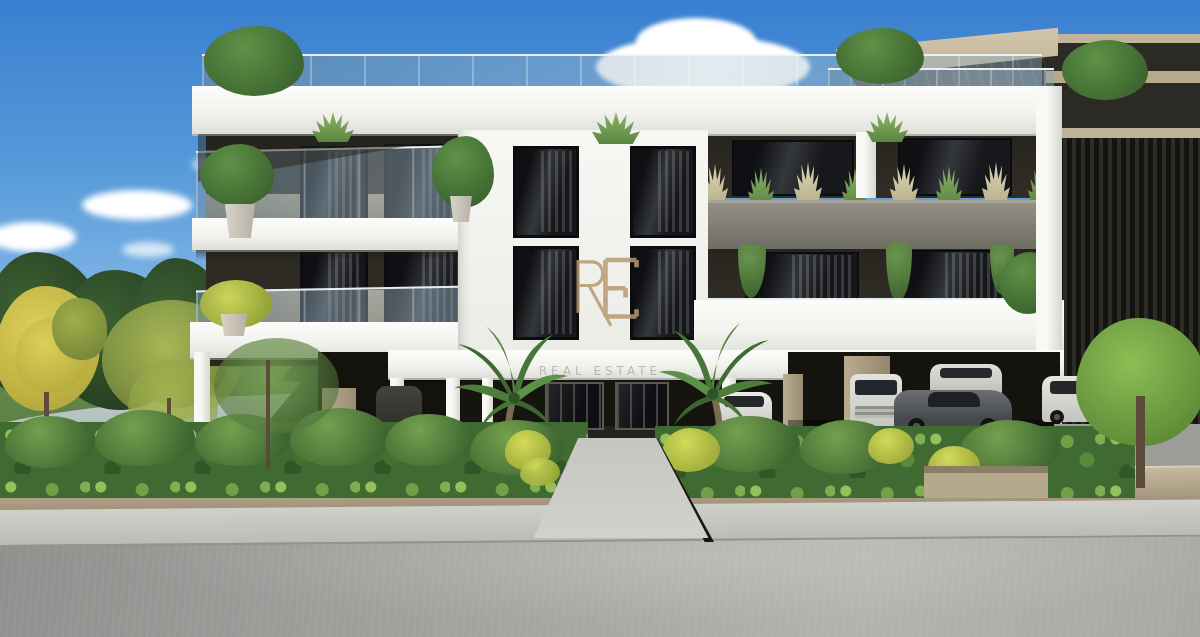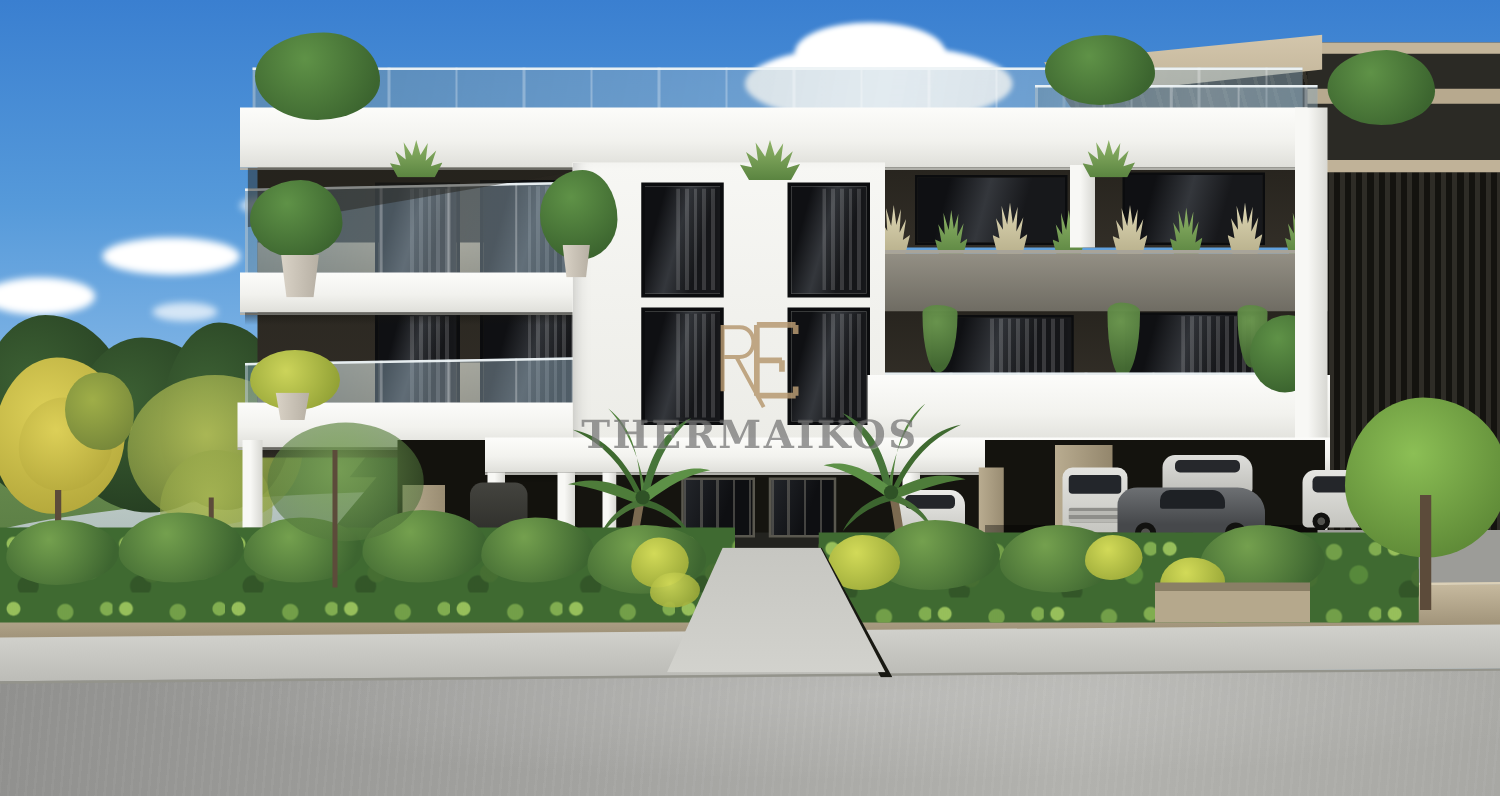--- a/index.html
+++ b/index.html
@@ -261,15 +261,15 @@
   <div class="abs trunk" style="left:1136px;top:396px;width:9px;height:92px;z-index:25"></div>
 
   <svg class="abs mono" style="left:558px;top:252px;width:84px;height:78px" viewBox="0 0 92 84" aria-label="RE">
     <g stroke="#b79a72" fill="none">
       <path d="M22 8 V66" stroke-width="3.5"></path>
       <path d="M22 10 H37 C53 10 53 36 37 36 H22" stroke-width="3.5"></path>
       <path d="M34 36 L58 80" stroke-width="3.5"></path>
       <path d="M52 8 H86 M86 8 V16 M52 8 V70 M52 70 H86 M86 70 V62 M52 39 H74 M74 39 V49" stroke-width="5"></path>
     </g>
   </svg>
-  <div class="abs wm-brand" style="left:380px;top:330px;width:440px;height:40px">THERMAIKOS</div>
+  <div class="abs wm-tag" style="left:380px;top:364px;width:440px;height:20px">REAL ESTATE</div>
 
 </div>
 
 </body></html>

